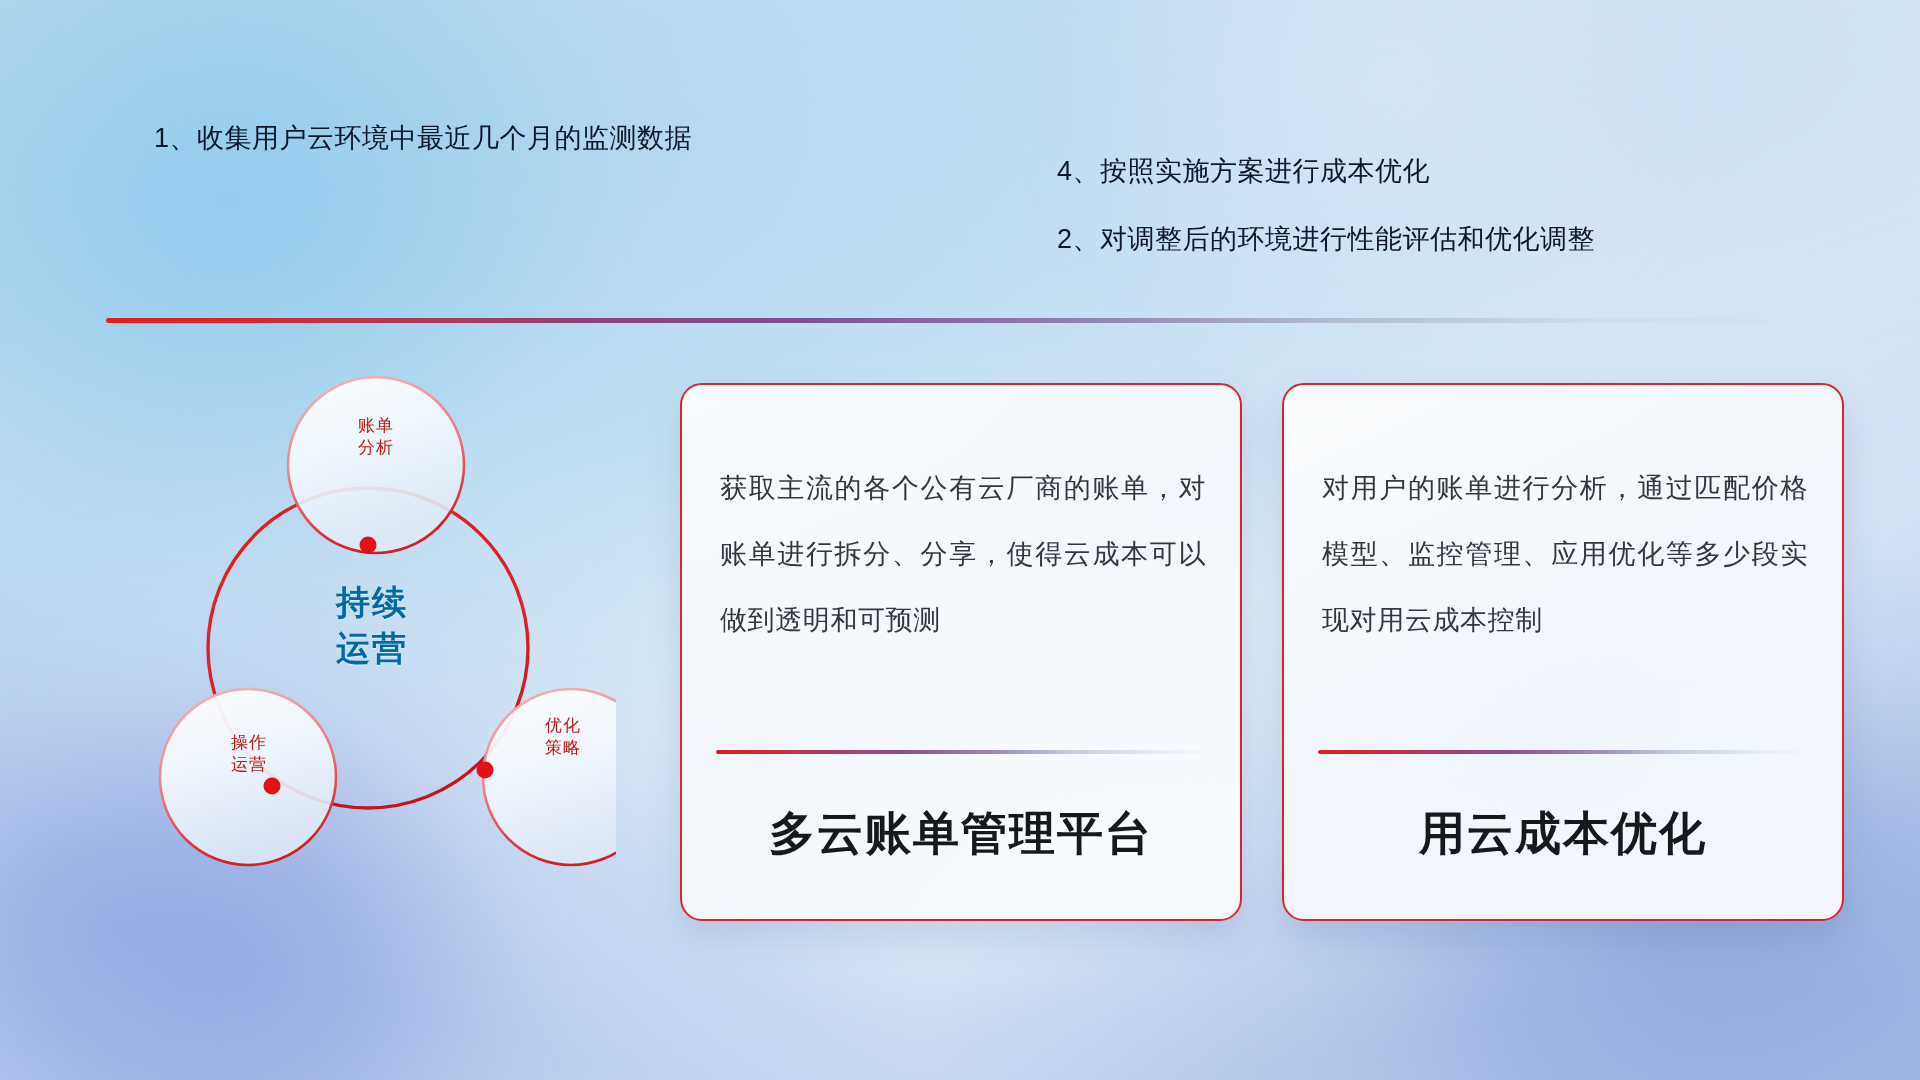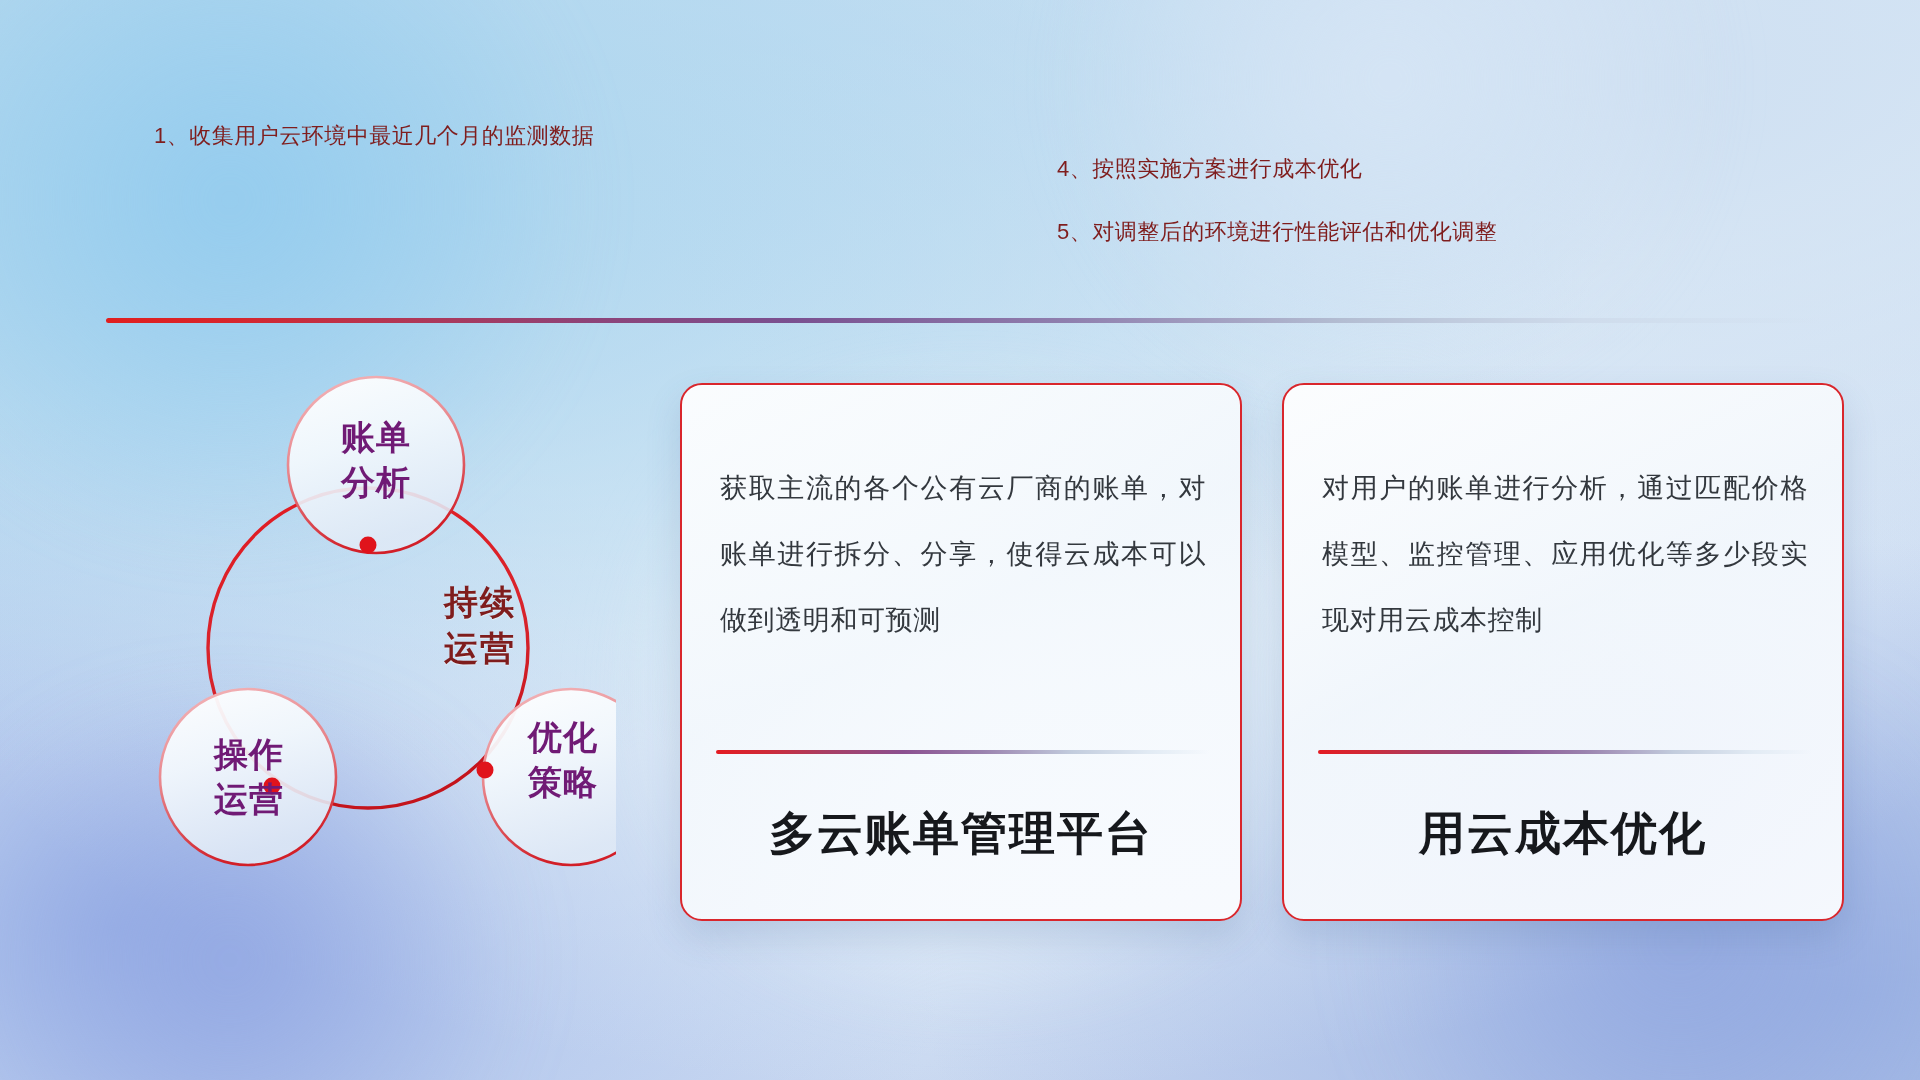--- a/index.html
+++ b/index.html
@@ -68,22 +68,22 @@
     right: 120px; top: -220px;
     width: 820px; height: 600px;
     border-radius: 50%;
     background: radial-gradient(circle, rgba(214,229,245,.9) 0%, rgba(214,229,245,0) 66%);
     filter: blur(30px);
   }
 
   
   .steps {
     position: absolute;
-    color: #7f1d1d;
-    font-size: 22px;
+    color: #0f172a;
+    font-size: 27px;
     line-height: 1.0;
     letter-spacing: .5px;
     white-space: nowrap;
   }
   .steps .step-line { margin-bottom: 41px; }
   #steps-left  { left: 154px; top: 125px; }
   #steps-right { left: 1057px; top: 158px; }
 
   
   #divider {
@@ -103,35 +103,35 @@
     position: absolute;
     left: 96px;
     top: 340px;
     width: 520px;
     height: 600px;
   }
   #venn svg { position: absolute; inset: 0; }
   .venn-label {
     position: absolute;
     text-align: center;
-    color: #701a75;
-    font-size: 34px;
-    font-weight: 700;
+    color: #b91c1c;
+    font-size: 17px;
+    font-weight: 400;
     line-height: 1.32;
     letter-spacing: 1px;
     white-space: pre-line;
   }
   #venn-label-top    { left: 215px; top: 75px;  width: 130px; }
   #venn-label-left   { left: 88px;  top: 392px; width: 130px; }
   #venn-label-right  { left: 402px; top: 375px; width: 130px; }
   #venn-label-center {
     position: absolute;
     left: 240px; top: 240px; width: 180px;
-    text-align: right;
-    color: #7f1d1d;
+    text-align: left;
+    color: #0369a1;
     font-size: 34px;
     font-weight: 800;
     line-height: 1.34;
     letter-spacing: 2px;
     white-space: pre-line;
     text-shadow: 0 1px 1px rgba(255,255,255,.5);
   }
 
   
   .card {
@@ -195,21 +195,21 @@
   <div class="bg-glow-b"></div>
   <div class="bg-glow-c"></div>
   <div class="bg-glow-d"></div>
 
   <div class="steps" id="steps-left">
     <div class="step-line">1、收集用户云环境中最近几个月的监测数据</div>
   </div>
 
   <div class="steps" id="steps-right">
     <div class="step-line">4、按照实施方案进行成本优化</div>
-    <div class="step-line">5、对调整后的环境进行性能评估和优化调整</div>
+    <div class="step-line">2、对调整后的环境进行性能评估和优化调整</div>
   </div>
 
   <div id="divider"></div>
 
   <div id="venn">
     <svg width="520" height="600" viewBox="0 0 520 600" xmlns="http://www.w3.org/2000/svg">
       <defs>
         <linearGradient id="bubbleFill" x1="0" y1="0" x2="0.35" y2="1">
           <stop offset="0%" stop-color="#ffffff" stop-opacity="0.97"></stop>
           <stop offset="45%" stop-color="#f4f9fd" stop-opacity="0.92"></stop>

